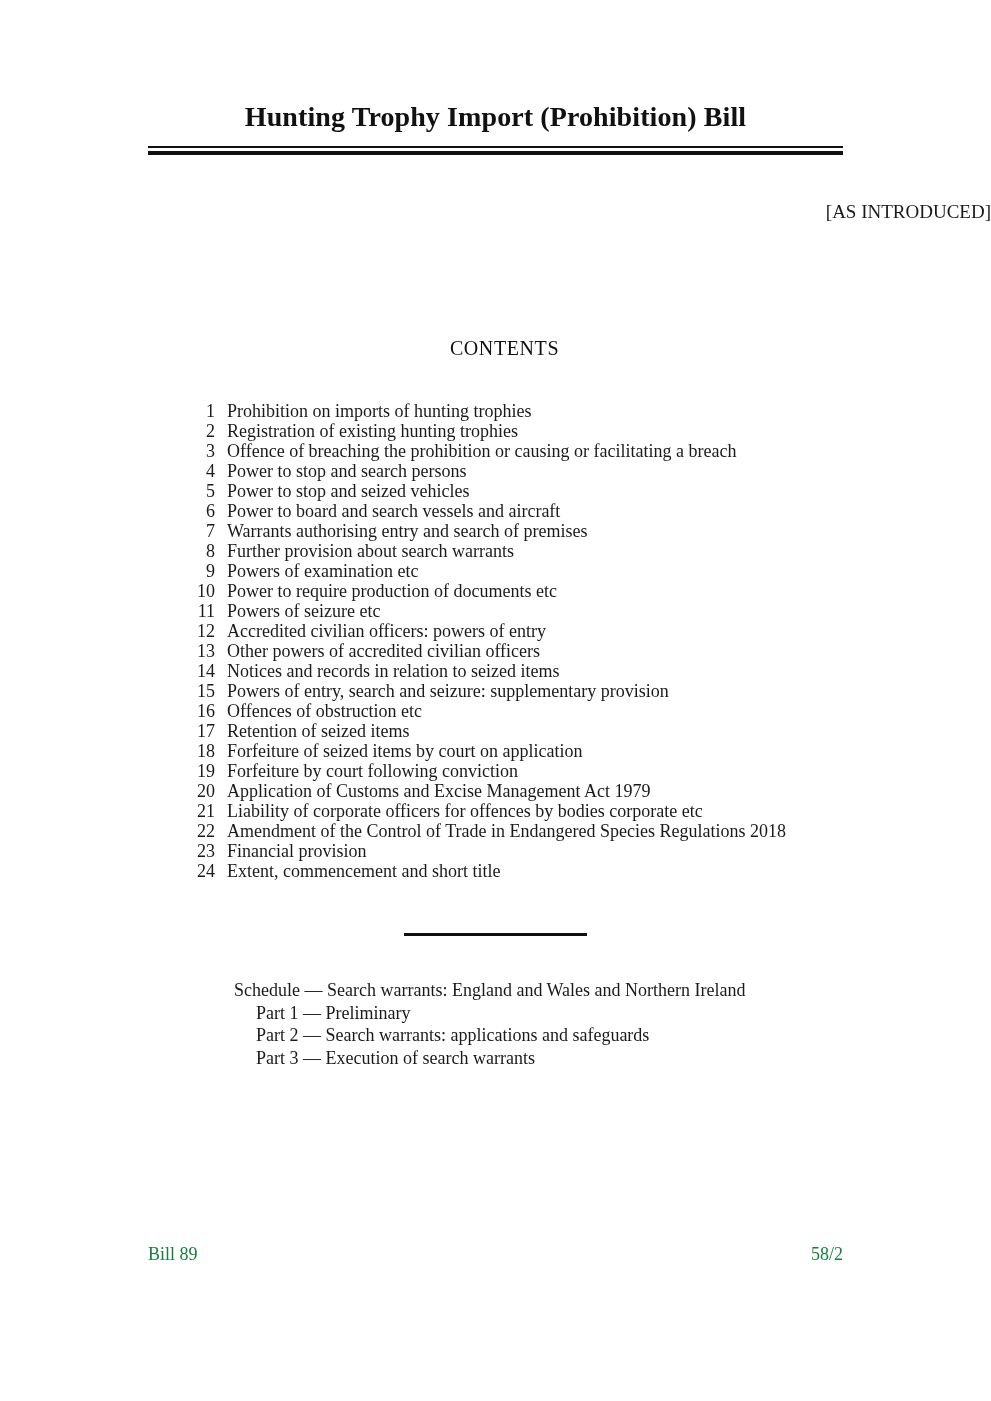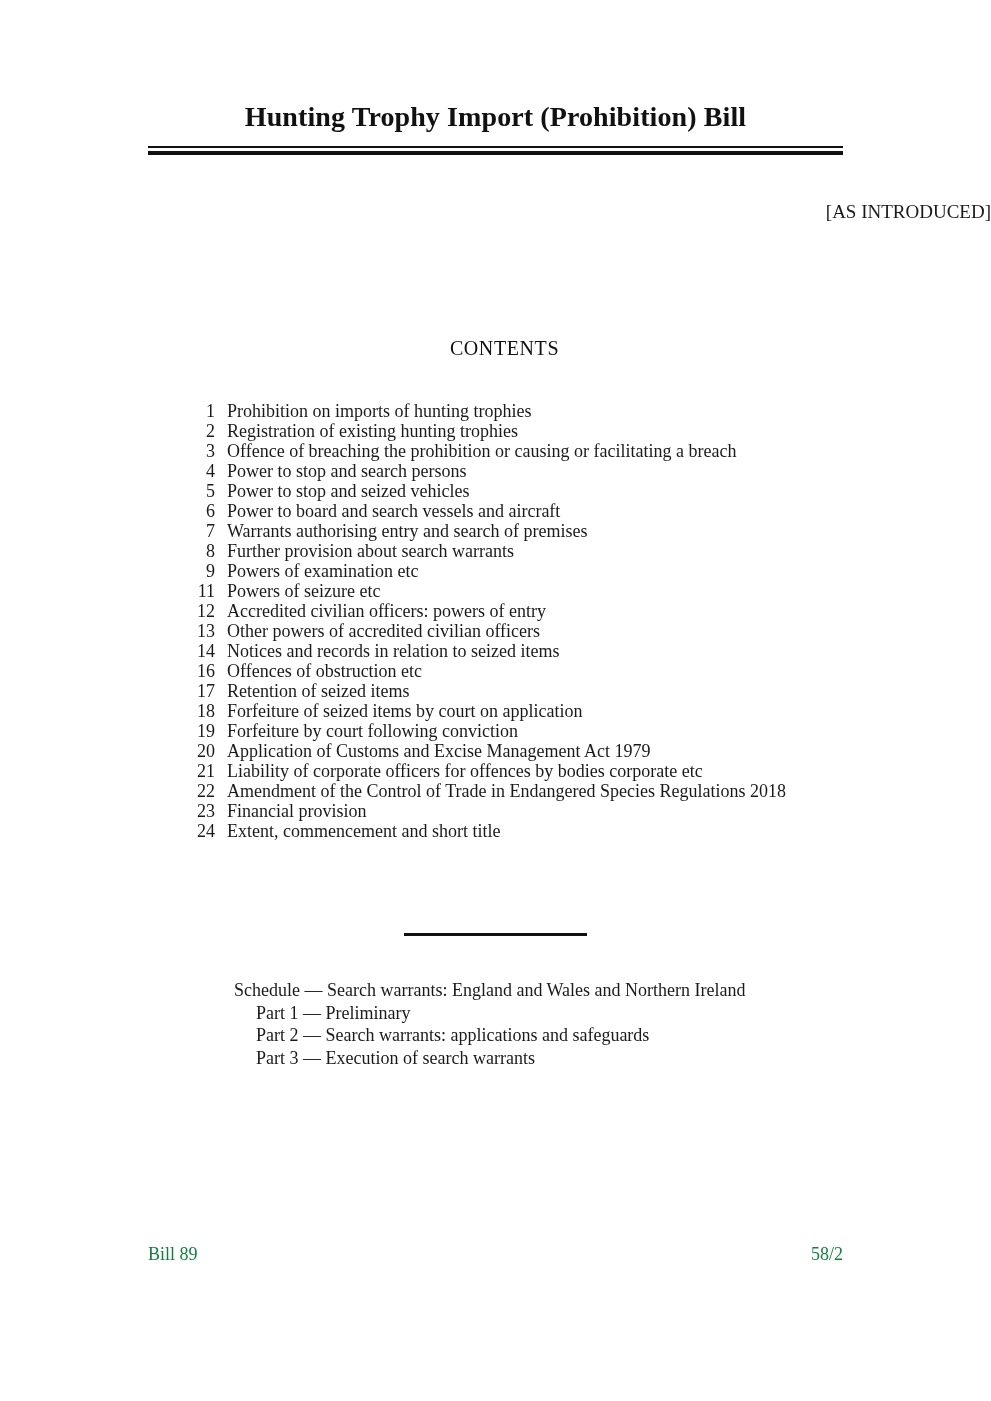--- a/index.html
+++ b/index.html
@@ -209,34 +209,42 @@
     </li>
     <li class="clause-row">
       <span class="clause-num">8</span>
       <span class="clause-text">Further provision about search warrants</span>
     </li>
     <li class="clause-row">
       <span class="clause-num">9</span>
       <span class="clause-text">Powers of examination etc</span>
     </li>
     <li class="clause-row">
+      <span class="clause-num">10</span>
+      <span class="clause-text">Power to require production of documents etc</span>
+    </li>
+    <li class="clause-row">
       <span class="clause-num">11</span>
       <span class="clause-text">Powers of seizure etc</span>
     </li>
     <li class="clause-row">
       <span class="clause-num">12</span>
       <span class="clause-text">Accredited civilian officers: powers of entry</span>
     </li>
     <li class="clause-row">
       <span class="clause-num">13</span>
       <span class="clause-text">Other powers of accredited civilian officers</span>
     </li>
     <li class="clause-row">
       <span class="clause-num">14</span>
       <span class="clause-text">Notices and records in relation to seized items</span>
+    </li>
+    <li class="clause-row">
+      <span class="clause-num">15</span>
+      <span class="clause-text">Powers of entry, search and seizure: supplementary provision</span>
     </li>
     <li class="clause-row">
       <span class="clause-num">16</span>
       <span class="clause-text">Offences of obstruction etc</span>
     </li>
     <li class="clause-row">
       <span class="clause-num">17</span>
       <span class="clause-text">Retention of seized items</span>
     </li>
     <li class="clause-row">

